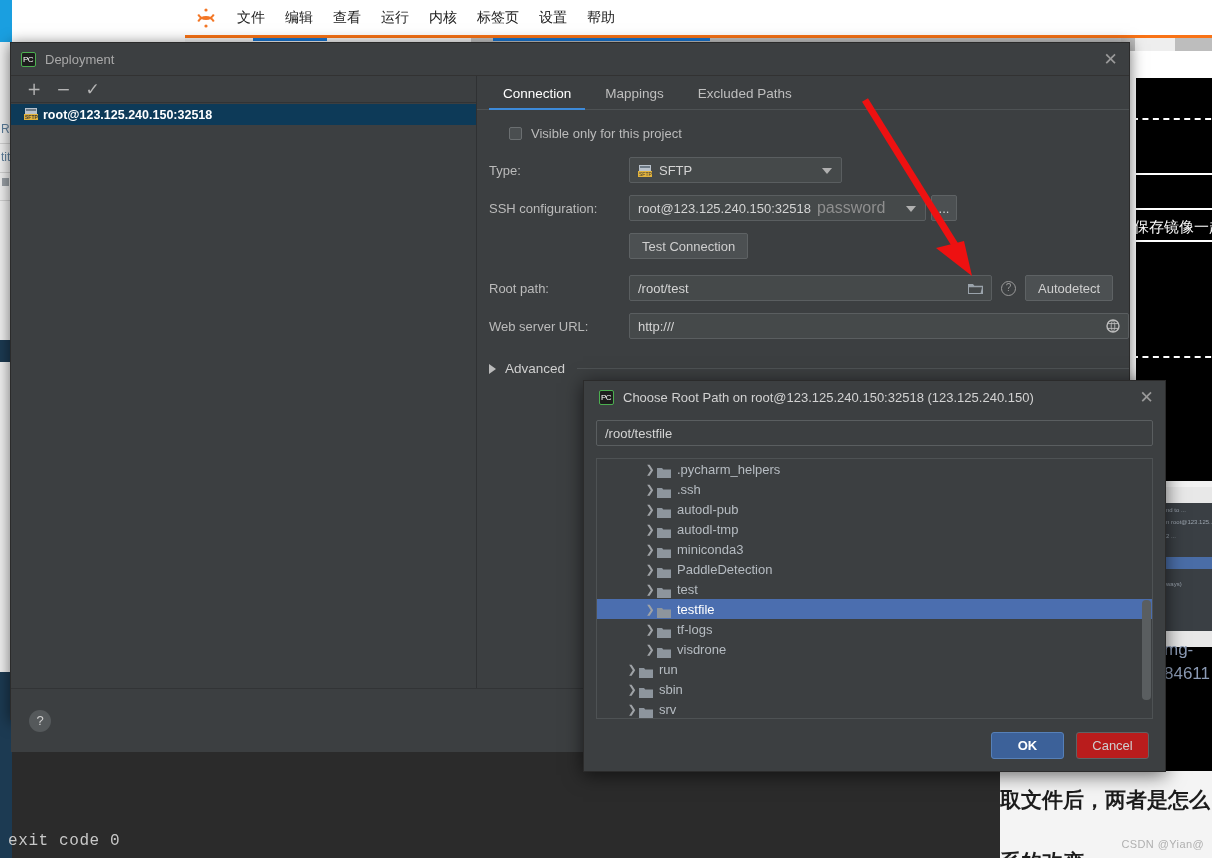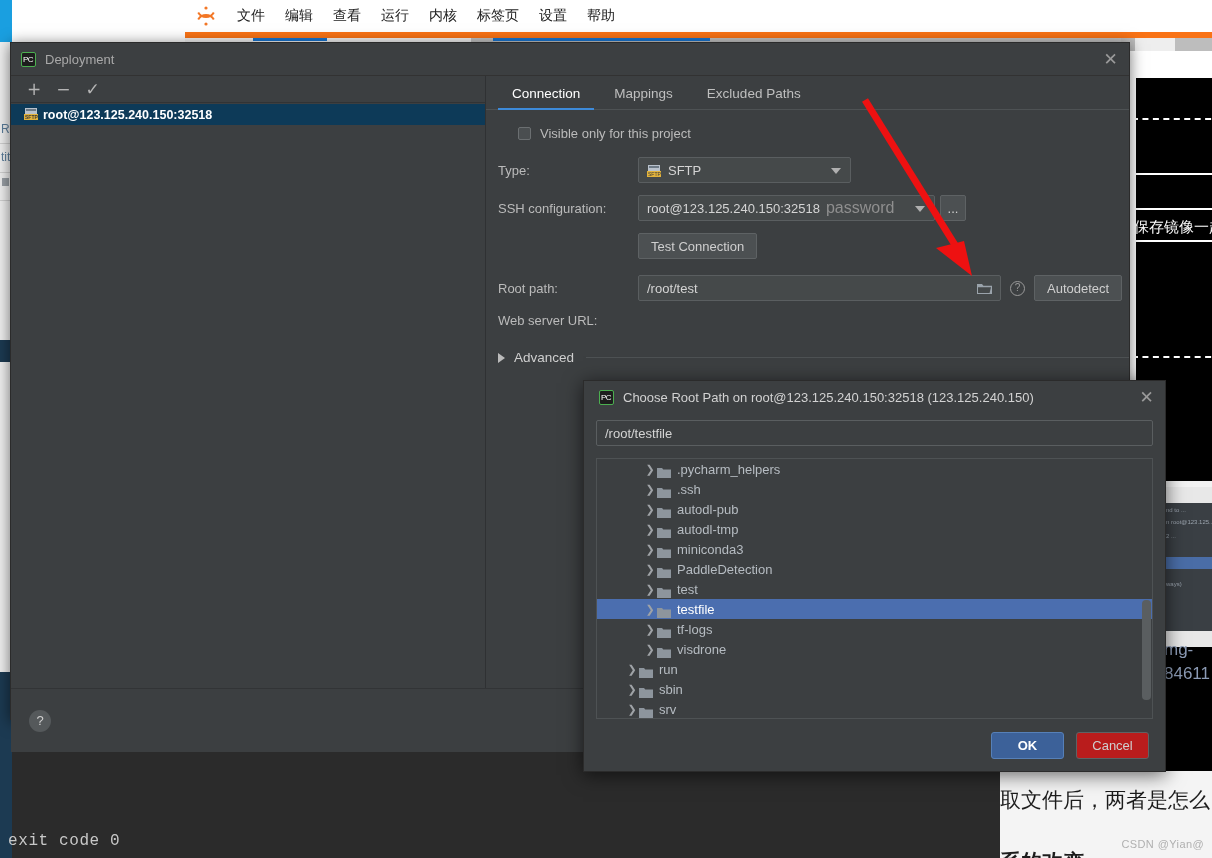--- a/index.html
+++ b/index.html
@@ -12,21 +12,21 @@
   }
   #root { position: relative; width: 1212px; height: 858px; }
 
   
   .bg-white {
     position: absolute; left: 0; top: 0; width: 1212px; height: 858px;
     background: #ffffff;
   }
   .jup-menubar {
     position: absolute; left: 185px; top: 0; width: 1027px; height: 38px;
-    background: #ffffff; border-bottom: 6px solid #f97316;
+    background: #ffffff; border-bottom: 3px solid #f97316;
     display: flex; align-items: center; gap: 20px; padding-left: 10px;
   }
   .jup-logo {
     width: 22px; height: 22px; position: relative; flex: none;
   }
   .jup-menu-item {
     font-size: 14px; color: #212121; white-space: nowrap;
   }
   .jup-tabstrip {
     position: absolute; left: 185px; top: 38px; width: 1027px; height: 13px;
@@ -85,21 +85,21 @@
     background: #000000;
   }
 
   
   .rt-white {
     position: absolute; left: 1000px; top: 771px; width: 212px; height: 87px;
     background: #f4f4f4;
   }
   .rt-cn-big {
     position: absolute; left: 1000px; top: 786px; font-size: 21px;
-    font-weight: normal; color: #1c1c1c; white-space: nowrap;
+    font-weight: bold; color: #1c1c1c; white-space: nowrap;
     font-family: "DejaVu Sans", sans-serif;
   }
   .rt-cn-big2 {
     position: absolute; left: 1000px; top: 848px; font-size: 21px;
     font-weight: bold; color: #1c1c1c; white-space: nowrap;
     font-family: "DejaVu Sans", sans-serif;
   }
   .watermark {
     position: absolute; right: 8px; top: 838px; font-size: 11px;
     color: #b0b0b0; white-space: nowrap; letter-spacing: .4px;
@@ -494,20 +494,29 @@
                   <path d="M1 5.2h13L12.6 11H1z" fill="#45494a"></path>
                 </svg>
               </span>
             </div>
             <span class="help-ico">?</span>
             <div class="btn">Autodetect</div>
           </div>
 
           <div class="row">
             <span class="lbl">Web server URL:</span>
+            <div class="field" style="width:500px">
+              <span class="field-txt">http:///</span>
+              <span class="fld-ico">
+                <svg width="14" height="14" viewBox="0 0 14 14">
+                  <circle cx="7" cy="7" r="6" fill="none" stroke="#bdbdbd" stroke-width="1.4"></circle>
+                  <path d="M1.6 4.6h10.8M1.6 9.4h10.8M7 1c2.4 3 2.4 9 0 12M7 1C4.6 4 4.6 10 7 13" fill="none" stroke="#bdbdbd" stroke-width=".9"></path>
+                </svg>
+              </span>
+            </div>
           </div>
 
           <div class="advanced">
             <span class="adv-tri"></span>
             <span class="adv-txt">Advanced</span>
             <span class="adv-line"></span>
           </div>
 
         </div>
       </div>

